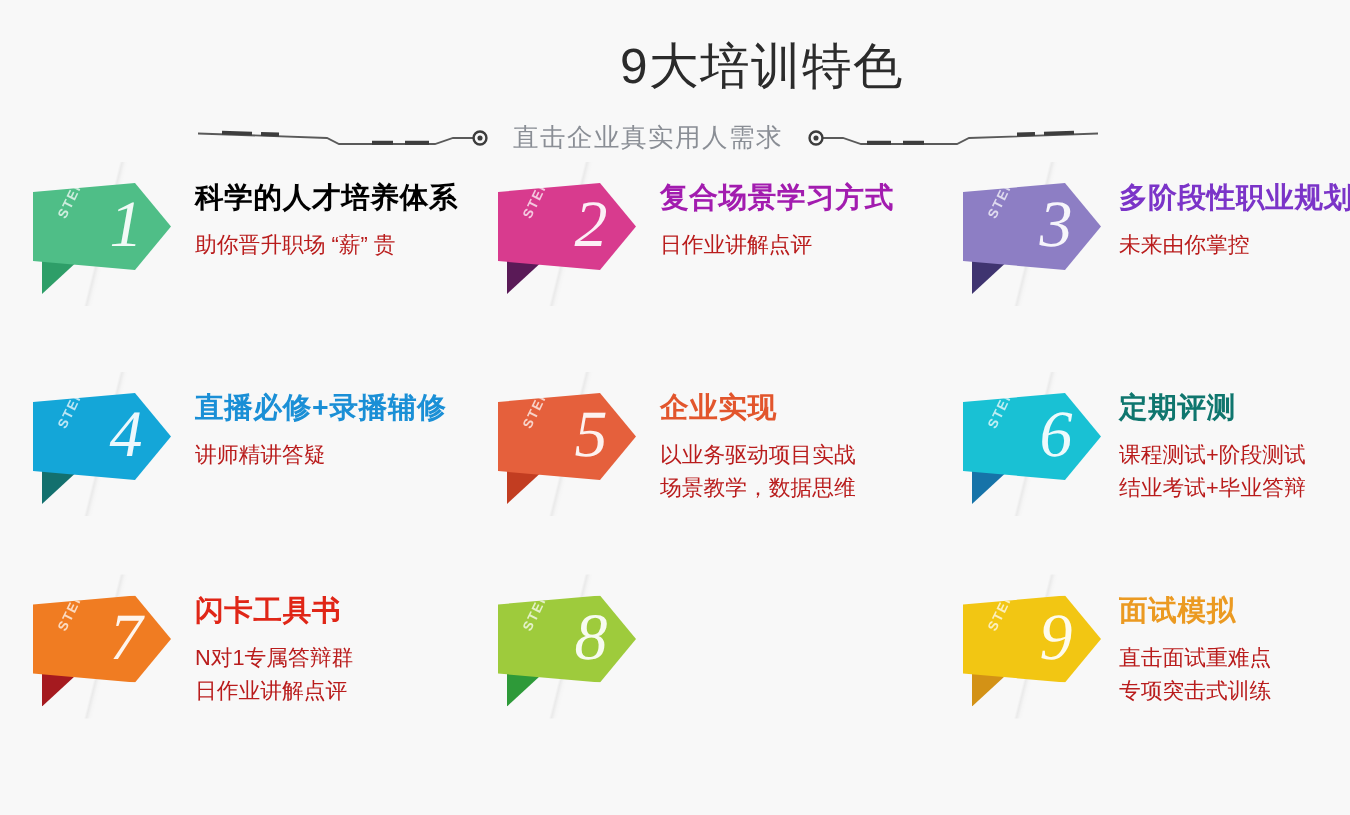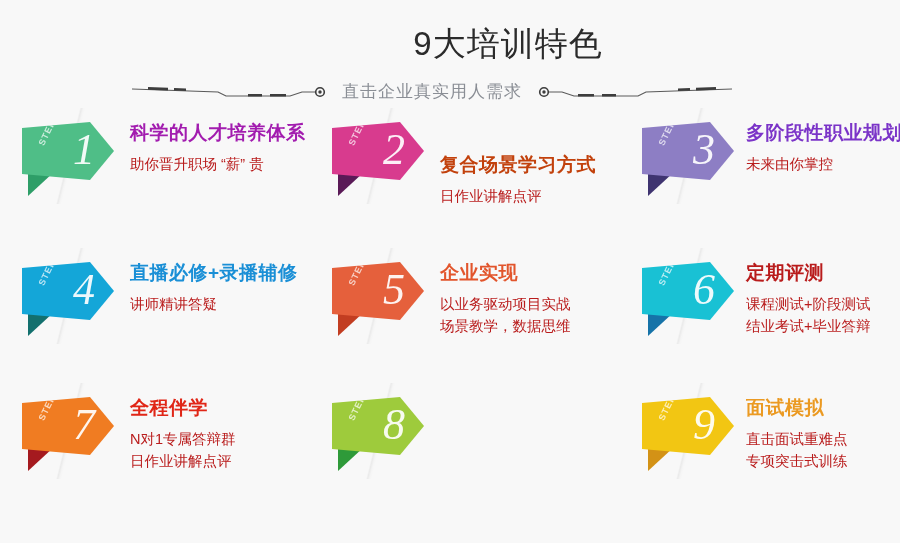--- a/index.html
+++ b/index.html
@@ -123,38 +123,38 @@
       <div class="item c1">
         <div class="badge">
           <div class="streak"></div>
           <div class="tail" style="background: rgb(46, 158, 104);"></div>
           <div class="plate" style="background: rgb(79, 190, 135);">
             <span class="step-label">STEP</span>
             <span class="num">1</span>
           </div>
         </div>
         <div class="txt">
-          <div class="title" style="color: #a21caf;">科学的人才培养体系</div>
+          <div class="title" style="color: #000000;">科学的人才培养体系</div>
           <div class="desc">
               <div>助你晋升职场 “薪” 贵</div>
             </div>
         </div>
       </div>
 
       <div class="item c2">
         <div class="badge">
           <div class="streak"></div>
           <div class="tail" style="background: rgb(90, 26, 87);"></div>
           <div class="plate" style="background: rgb(216, 59, 142);">
             <span class="step-label">STEP</span>
             <span class="num">2</span>
           </div>
         </div>
         <div class="txt">
-          <div class="title" style="color: #c2410c; margin-top: 32px;">复合场景学习方式</div>
+          <div class="title" style="color: #a21caf;">复合场景学习方式</div>
           <div class="desc">
               <div>日作业讲解点评</div>
             </div>
         </div>
       </div>
 
       <div class="item c3">
         <div class="badge">
           <div class="streak"></div>
           <div class="tail" style="background: rgb(63, 52, 112);"></div>
@@ -211,41 +211,41 @@
       <div class="item c3">
         <div class="badge">
           <div class="streak"></div>
           <div class="tail" style="background: rgb(22, 115, 168);"></div>
           <div class="plate" style="background: rgb(25, 193, 212);">
             <span class="step-label">STEP</span>
             <span class="num">6</span>
           </div>
         </div>
         <div class="txt">
-          <div class="title" style="color: #b91c1c;">定期评测</div>
+          <div class="title" style="color: #0f766e;">定期评测</div>
           <div class="desc">
               <div>课程测试+阶段测试</div>
               <div>结业考试+毕业答辩</div>
             </div>
         </div>
       </div>
     </div>
 
     <div class="row r3">
       <div class="item c1">
         <div class="badge">
           <div class="streak"></div>
           <div class="tail" style="background: rgb(165, 26, 31);"></div>
           <div class="plate" style="background: rgb(240, 124, 34);">
             <span class="step-label">STEP</span>
             <span class="num">7</span>
           </div>
         </div>
         <div class="txt">
-          <div class="title" style="color: rgb(224, 38, 23);">全程伴学</div>
+          <div class="title" style="color: rgb(224, 38, 23);">闪卡工具书</div>
           <div class="desc">
               <div>N对1专属答辩群</div>
               <div>日作业讲解点评</div>
             </div>
         </div>
       </div>
 
       <div class="item c2">
         <div class="badge">
           <div class="streak"></div>

